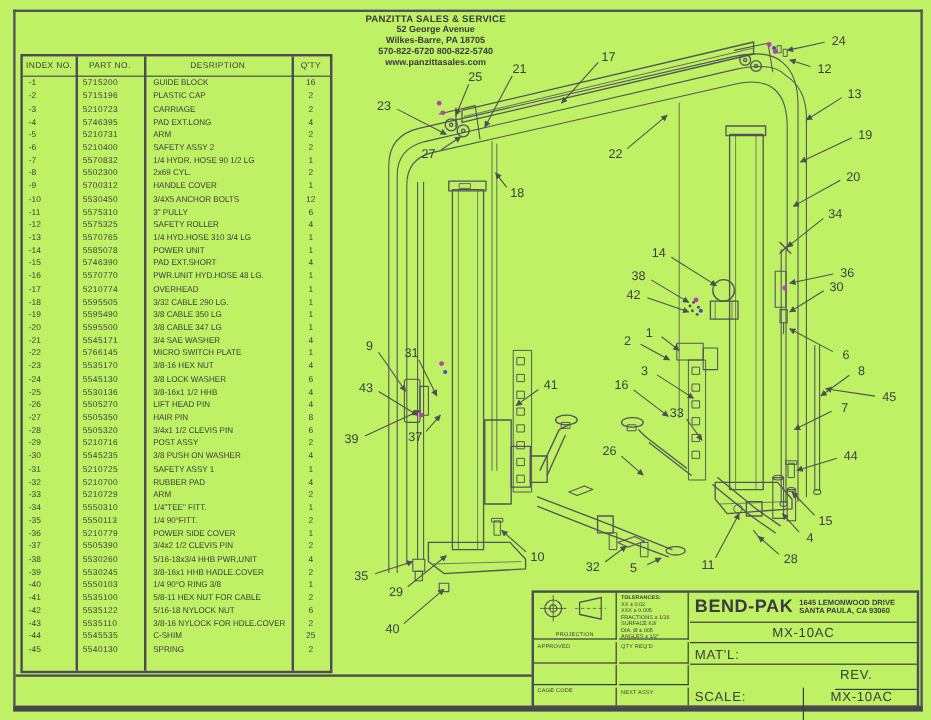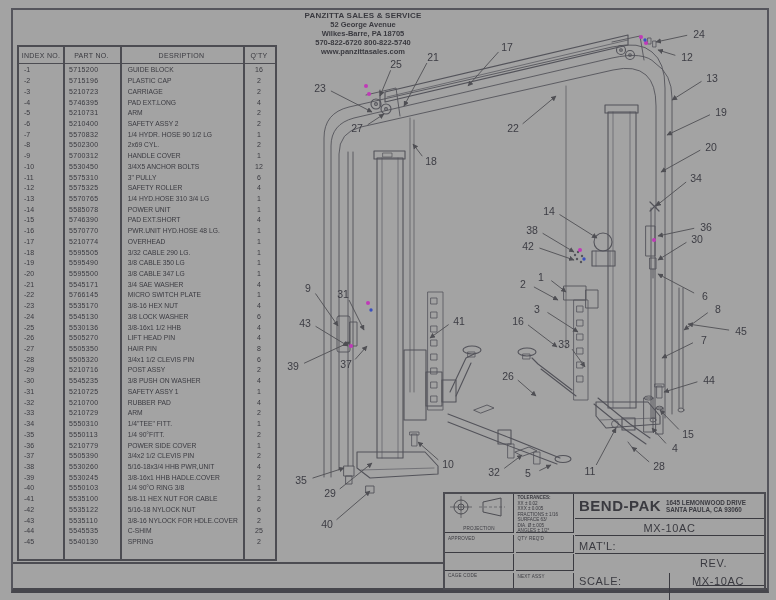--- a/index.html
+++ b/index.html
@@ -1,16 +1,16 @@
 <!DOCTYPE html>
 <html><head>
 <meta charset="utf-8">
 <style>
   html,body{margin:0;padding:0;background:#fff;}
-  #page{position:relative;width:776px;height:600px;background:#a3a3a3;overflow:hidden;
+  #page{position:relative;width:776px;height:600px;background:#bef264;overflow:hidden;
         font-family:"Liberation Sans",sans-serif;color:#3a3a40;}
   #sheet{position:absolute;left:11px;top:8px;right:7px;bottom:7px;
          border-left:2px solid #55555c;border-top:2px solid #55555c;
          border-right:2px solid #55555c;border-bottom:5px solid #46464c;}
   
   #company{position:absolute;left:268px;top:11px;width:190px;text-align:center;
            font-weight:bold;line-height:9px;}
   #company .l1{font-size:8px;letter-spacing:.2px;}
   #company .ln{font-size:7.5px;}
   
@@ -754,17 +754,17 @@
 
     <div class="tb-cell tb-brandrow" style="left:130px;top:0;width:189px;height:24.5px;border-bottom:1.5px solid;">
       <span id="brand">BEND-PAK</span>
       <span id="brandaddr">
         <span style="display:block">1645 LEMONWOOD DRIVE</span>
         <span style="display:block">SANTA PAULA, CA 93060</span>
       </span>
     </div>
     <div class="tb-cell big" style="left:130px;top:26px;width:189px;height:16px;border-bottom:1.5px solid;text-align:center;padding-top:2px;">MX-10AC</div>
     <div class="tb-cell big" style="left:130px;top:43.5px;width:189px;height:16px;border-bottom:1.5px solid;padding:2px 0 0 4px;">MAT'L:</div>
-    <div class="tb-cell big" style="left:251px;top:61px;width:68px;height:31px;border-bottom:1.5px solid;padding:2px 0 0 4px;">REV.</div>
+    <div class="tb-cell big" style="left:251px;top:61px;width:68px;height:20px;border-bottom:1.5px solid;padding:2px 0 0 4px;">REV.</div>
     <div class="tb-cell big" style="left:130px;top:78.5px;width:95px;height:29px;border-right:1.5px solid;padding:2px 0 0 4px;">SCALE:</div>
     <div class="tb-cell big" style="left:227px;top:78.5px;width:92px;height:15.5px;text-align:center;padding-top:2px;">MX-10AC</div>
   </div>
 </div>
 
 </body></html>

